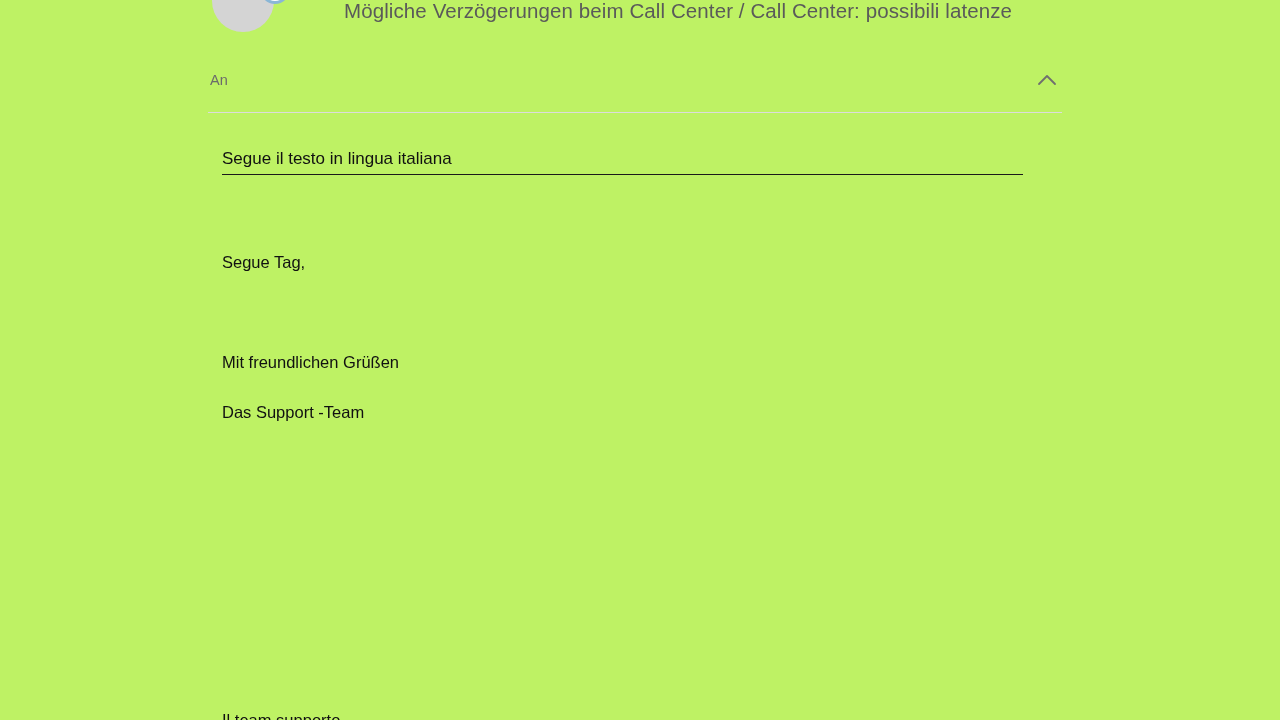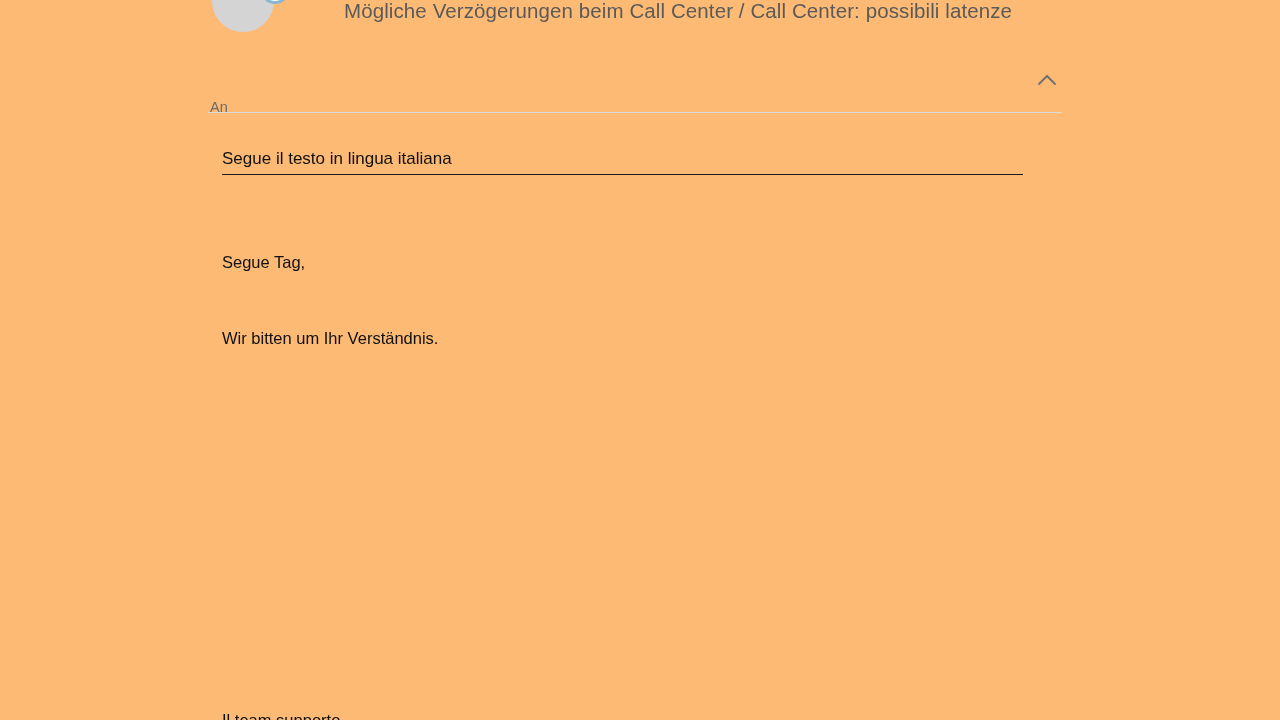--- a/index.html
+++ b/index.html
@@ -9,21 +9,21 @@
     height: 720px;
     background: #ffffff;
     font-family: "Liberation Sans", sans-serif;
     overflow: hidden;
   }
 
   #app {
     position: relative;
     width: 1280px;
     height: 720px;
-    background: #fdba74;
+    background: #bef264;
   }
 
   
   .msg-header {
     position: absolute;
     left: 208px;
     top: 0;
     width: 854px;
     height: 104px;
   }
@@ -77,21 +77,20 @@
     width: 854px;
     height: 32px;
   }
 
   .to-label {
     position: absolute;
     left: 2px;
     top: 0px;
     font-size: 14.5px;
     color: #6b6b6b;
-    margin-top: 27px;
   }
 
   .collapse-btn {
     position: absolute;
     right: 2px;
     top: -4px;
     width: 26px;
     height: 26px;
   }
 
@@ -182,23 +181,24 @@
   </div>
 
   <div class="header-divider"></div>
 
   <div class="body-wrap">
 
     <div class="intro-line">Segue il testo in lingua italiana</div>
 
     <div class="para">
       <div>Segue Tag,</div>
-      <div>Wir bitten um Ihr Verständnis.</div>
     </div>
 
-
+    <div class="para">Mit freundlichen Grüßen</div>
+
+    <div class="para">Das Support -Team</div>
 
   </div>
 
   <div class="clipped-line">Il team supporto</div>
 
   <div class="bottom-bar"></div>
 </div>
 
 </body></html>

